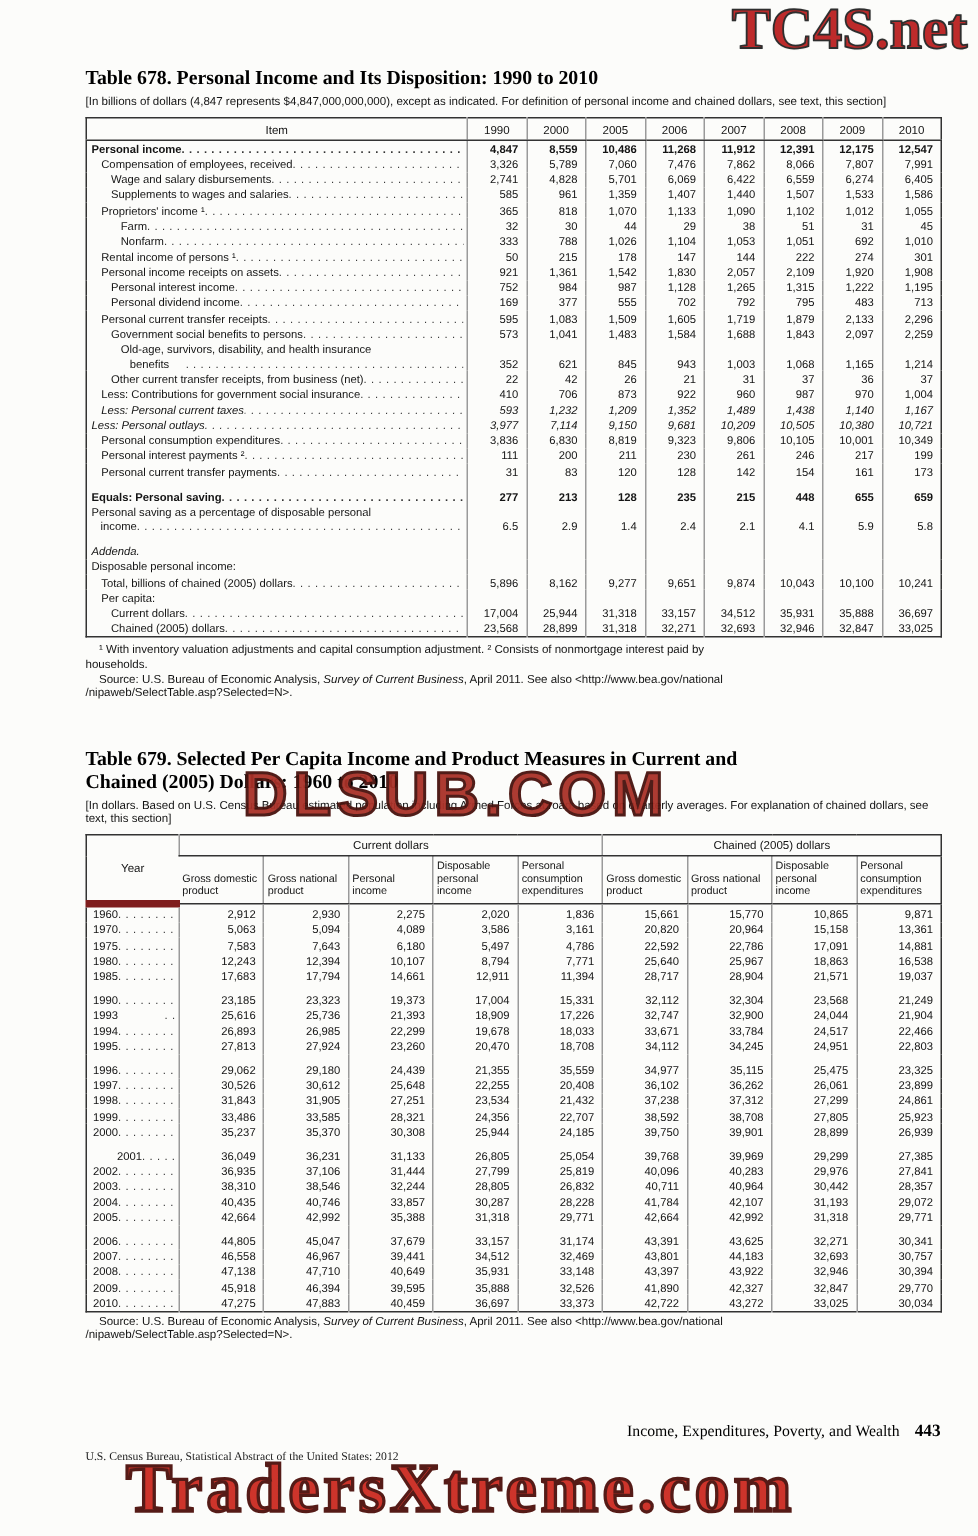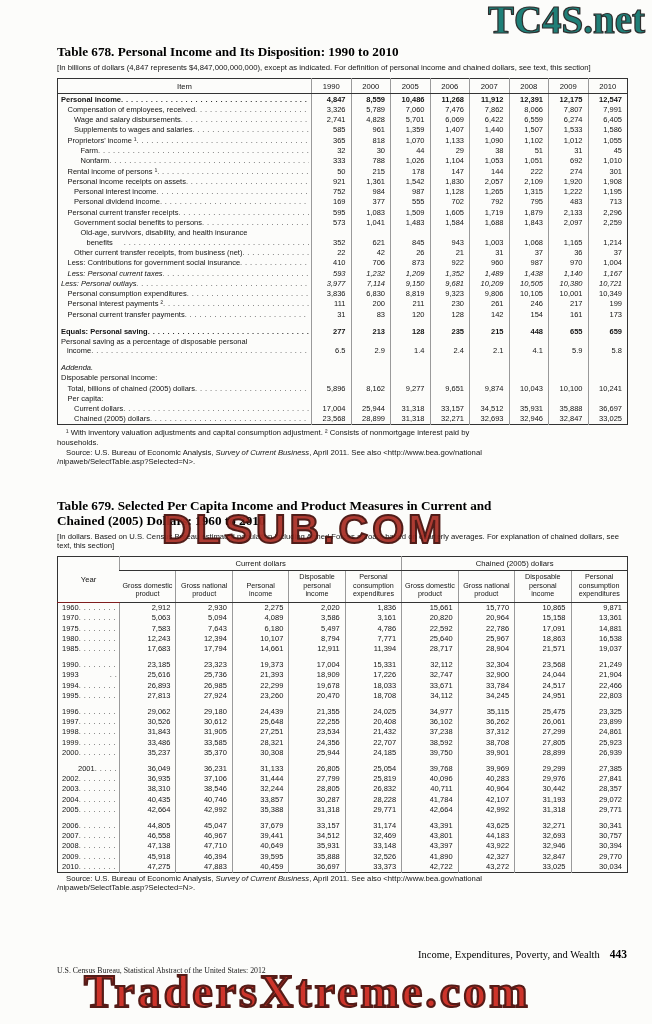--- a/index.html
+++ b/index.html
@@ -27,34 +27,34 @@
   .dots{flex:1 1 auto;overflow:hidden;white-space:nowrap;color:#333;}
   .dots::after{content:" . . . . . . . . . . . . . . . . . . . . . . . . . . . . . . . . . . . . . . . . . . . . . . . . . . . . . . . . . . . . . . . . . . . . . . . . . . . . . . . . . . . . . . . . . . . . . . . . . . . . . . . . . . . . . . . . . . . . . . . . . . . .";letter-spacing:.4px;}
   tr.b{font-weight:700;}
   tr.i{font-style:italic;}
   tr.gap td{padding-top:7px;}
 
   .t-foot{font-size:7.7px;line-height:9.3px;margin:3px 0 0 0;text-indent:9px;}
   .t-src{margin-top:1px;}
   .it{font-style:italic;}
 
-  .t679 th.year-h{width:59px;vertical-align:middle;text-align:center;border-bottom:1px solid #7f1d1d;}
+  .t679 th.year-h{width:59px;vertical-align:middle;text-align:center;border-bottom:5px solid #7f1d1d;}
   .t679 th.grp{border-bottom:1px solid #333;padding:2px;text-align:center;}
   .t679 th.sub{border-bottom:1px solid #333;padding:2px 2px 3px 2px;font-size:7.2px;line-height:8.4px;
-               text-align:center;vertical-align:bottom;}
+               text-align:left;vertical-align:bottom;}
   .t679 td.item{padding-left:4px;}
   .t679 tr.gap td{padding-top:6px;}
 
   .pfoot-right{position:absolute;right:25px;top:948px;font-family:"Liberation Serif",serif;font-size:10.5px;color:#000;}
   .pfoot-right .pageno{font-size:11.5px;font-weight:700;margin-left:10px;}
   .pfoot-left{position:absolute;left:57px;top:966px;font-family:"Liberation Serif",serif;font-size:7.8px;color:#222;}
 
   .wm{position:absolute;z-index:5;font-weight:900;white-space:nowrap;pointer-events:none;}
   .wm-top{top:1px;right:7px;font-family:"Liberation Serif",serif;font-size:39px;line-height:38px;
-          color:#0f766e;-webkit-text-stroke:1.2px #1f1f1f;text-shadow:0 0 1px #333;opacity:.93;}
+          color:#b91c1c;-webkit-text-stroke:1.2px #1f1f1f;text-shadow:0 0 1px #333;opacity:.93;}
   .wm-mid{top:507px;left:162px;font-family:"Liberation Sans",sans-serif;font-size:41px;line-height:45px;letter-spacing:4px;
           color:#a93128;-webkit-text-stroke:2px #47120d;text-shadow:0 0 1px #47120d;opacity:.95;}
   .wm-bottom{top:967px;left:84px;font-family:"Liberation Serif",serif;font-size:46px;line-height:50px;letter-spacing:3px;
           color:#cb2a20;-webkit-text-stroke:2.2px #4d100b;text-shadow:0 0 1px #4d100b;opacity:.95;}
 </style>
 </head>
 <body>
 
 <div class="page">
   <div class="content">
@@ -730,21 +730,21 @@
             <td class="item">
               <div class="lbl" style="padding-left: 0px;">
                 <span class="lt">1996</span>
                 <span class="dots"></span>
               </div>
             </td>
             <td class="val">29,062</td>
             <td class="val">29,180</td>
             <td class="val">24,439</td>
             <td class="val">21,355</td>
-            <td class="val">24,025</td>
+            <td class="val">35,559</td>
             <td class="val">34,977</td>
             <td class="val">35,115</td>
             <td class="val">25,475</td>
             <td class="val">23,325</td>
           </tr>
           <tr>
             <td class="item">
               <div class="lbl" style="padding-left: 0px;">
                 <span class="lt">1997</span>
                 <span class="dots"></span>

